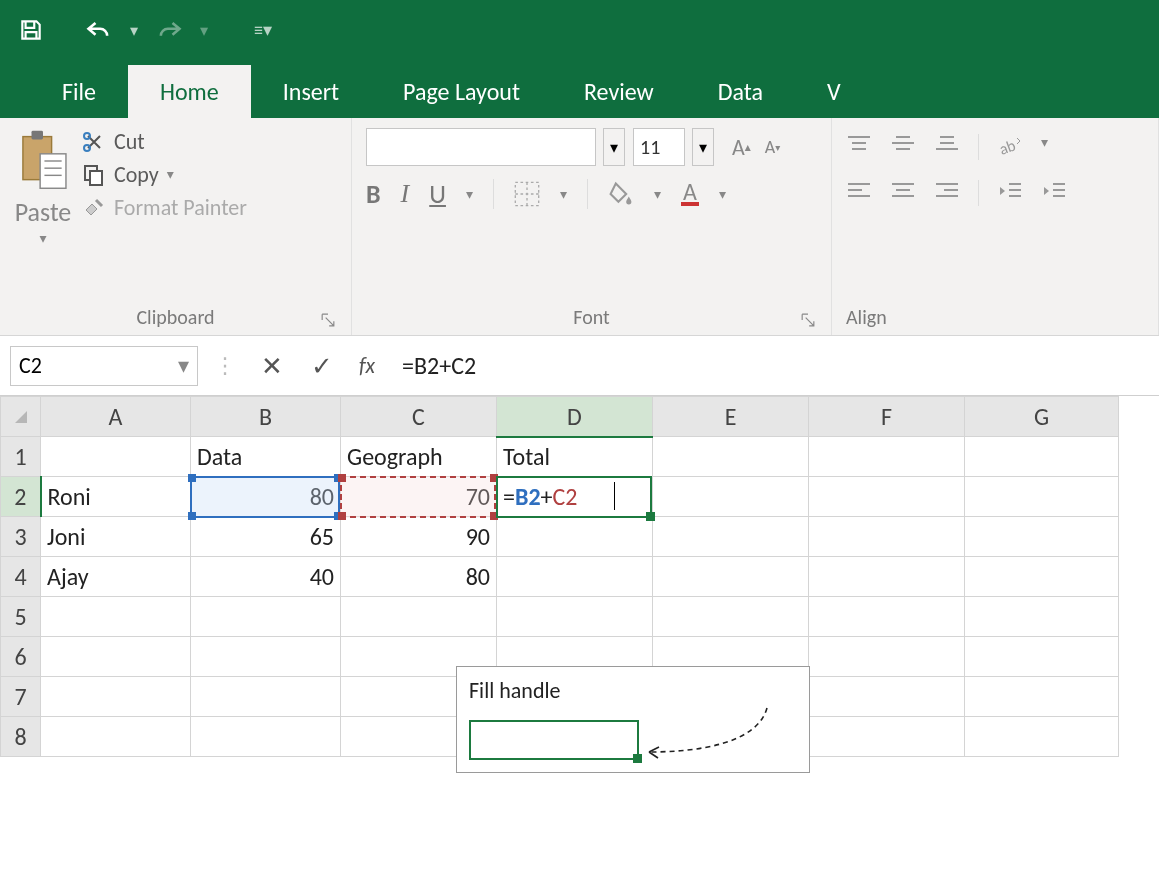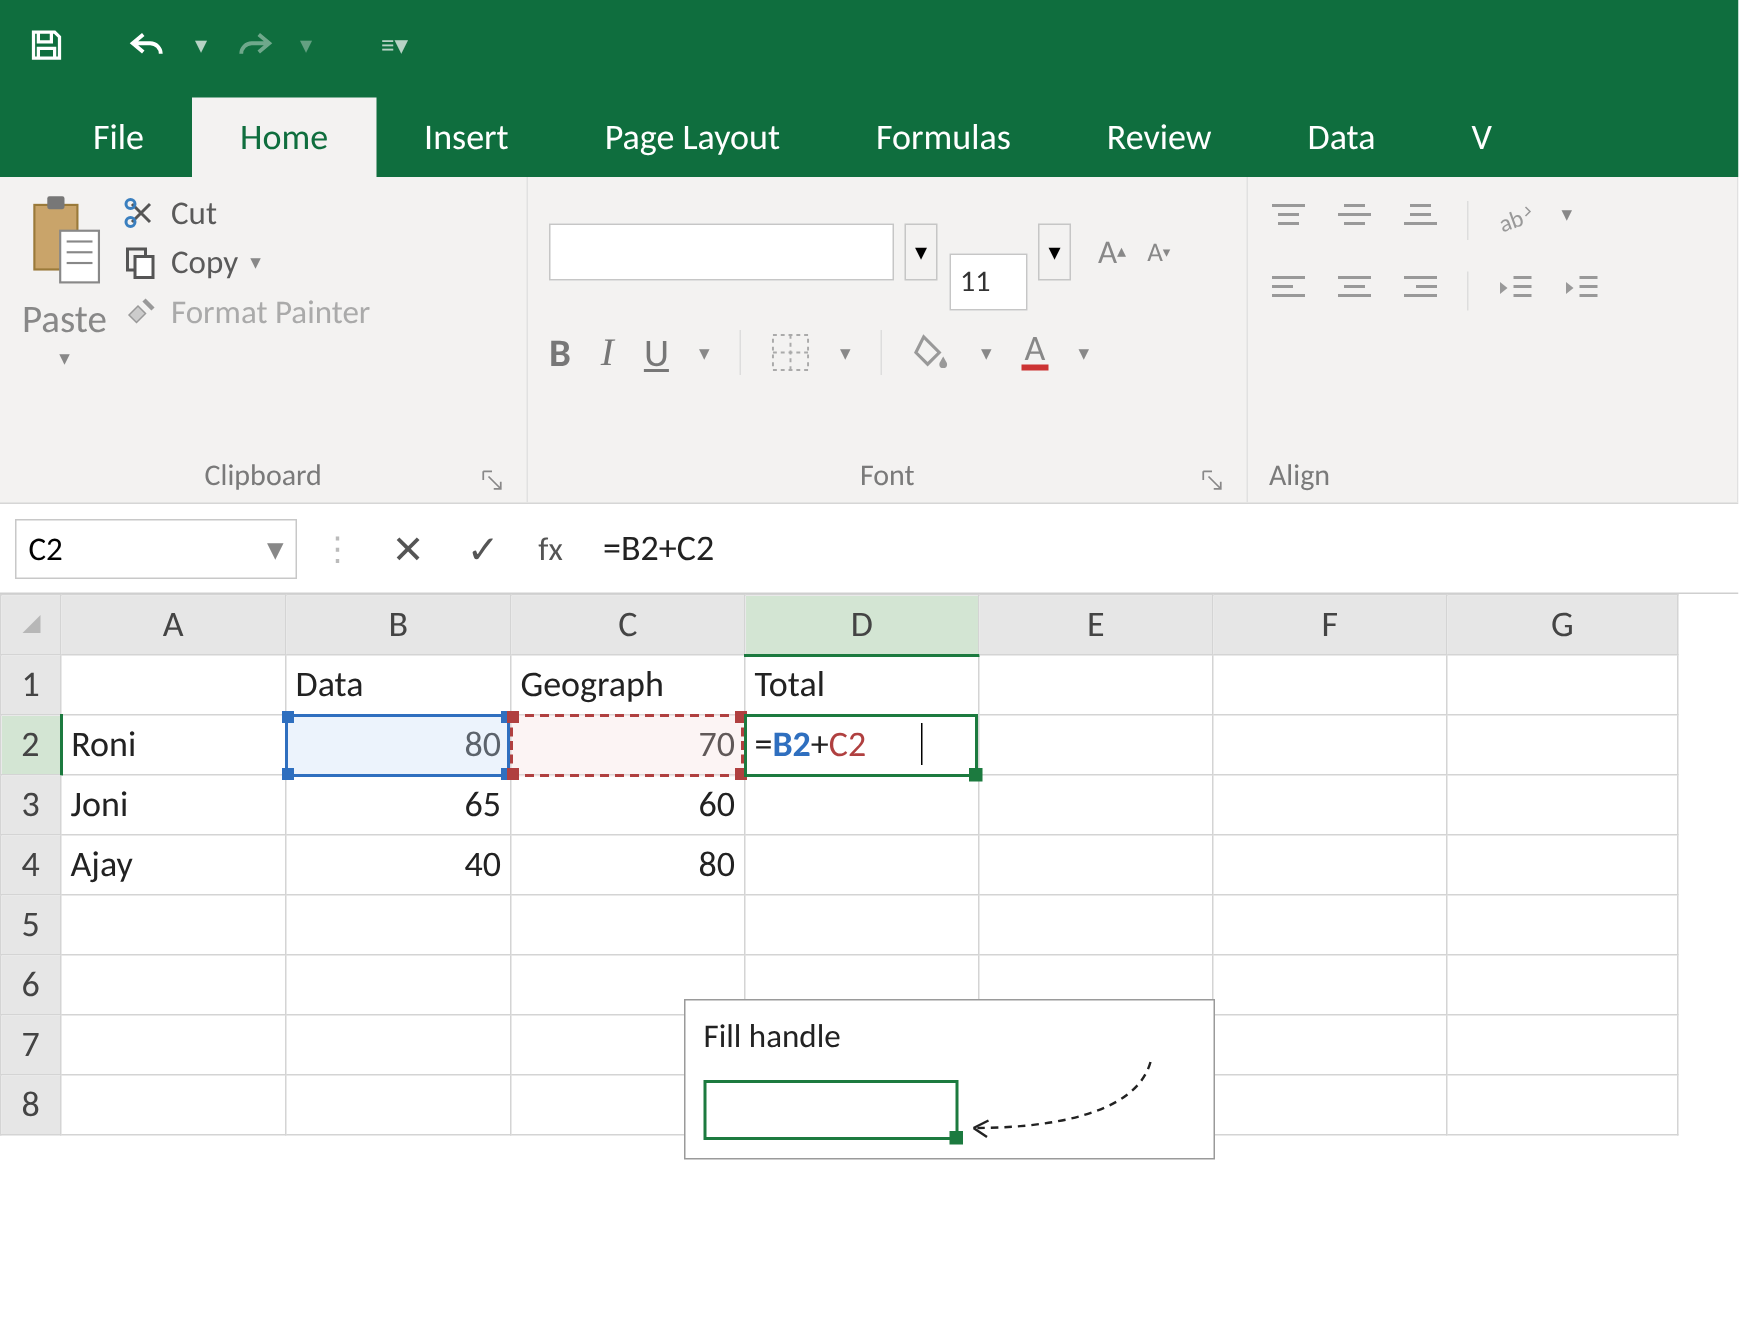--- a/index.html
+++ b/index.html
@@ -23,38 +23,38 @@
   .dlg-launch { position: absolute; right: 0; bottom: 6px; width: 18px; height: 18px; display:flex; align-items:center; justify-content:center; }
 
   .clip-top { display: flex; gap: 10px; align-items: flex-start; color: #888; }
   .paste-block { display: flex; flex-direction: column; align-items: center; gap: 2px; color: #888; }
   .paste-block .lbl { font-size: 26px; }
   .clip-right { display: flex; flex-direction: column; gap: 6px; font-size: 22px; color: #5a5a5a; }
   .clip-right .row { display: flex; align-items: center; gap: 8px; cursor: pointer; }
 
   .font-top { display: flex; gap: 8px; align-items: center; margin-bottom: 12px; }
   .font-name { width: 230px; height: 38px; background: #fff; border: 1px solid #c6c6c6; font-size: 20px; padding: 2px 8px; color: #333; }
-  .font-size { width: 52px; height: 38px; background: #fff; border: 1px solid #c6c6c6; font-size: 20px; padding: 2px 6px; color: #333; margin-top: 41px; }
+  .font-size { width: 52px; height: 38px; background: #fff; border: 1px solid #c6c6c6; font-size: 20px; padding: 2px 6px; color: #333; }
   .dd-btn { width: 22px; height: 38px; border:1px solid #c6c6c6; background:#f3f2f1; display:flex; align-items:center; justify-content:center; margin-left:-1px; }
   .biu { display: flex; gap: 20px; align-items: center; color: #777; font-size: 26px; }
   .biu .b { font-weight: bold; }
   .biu .i { font-style: italic; font-family: serif;}
   .biu .u { text-decoration: underline; }
   .ico { color:#888; display:inline-flex; align-items:center; }
 
   .align-grid { display:flex; flex-direction:column; gap:18px; color:#999; padding-top:6px; }
   .align-row { display:flex; gap:18px; }
 
   
   .fbar { height: 60px; border-bottom: 1px solid #cfcfcf; display: flex; align-items: center; padding: 0 10px; gap: 10px; background:#fff; }
   .namebox { width: 188px; height: 40px; border: 1px solid #c8c8c8; display:flex; align-items:center; padding:0 8px; font-size: 22px; background:#fff; }
   .namebox .dd { margin-left:auto; color:#888; }
   .fbar-sep { color:#bbb; font-size:22px; margin:0 6px; }
   .fbar-btn { width: 40px; height:40px; display:flex; align-items:center; justify-content:center; color:#555; font-size:26px; cursor:pointer; }
-  .fx-label { font-size:22px; color:#555; margin-right:10px;}
+  .fx-label { font-style: italic; font-size:22px; color:#555; margin-right:10px;}
   .formula-input { flex:1; font-size:24px; color:#222; border:none; outline:none; }
 
   
   .sheet { position: relative; font-size: 24px; color:#222; }
   table.grid { border-collapse: collapse; table-layout: fixed; }
   table.grid th, table.grid td { border: 1px solid #d4d4d4; height: 40px; padding: 0 6px; overflow: hidden; white-space: nowrap; }
   table.grid th { background: #e6e6e6; font-weight: normal; text-align: center; color:#444; }
   .rowhdr { width: 40px; text-align:center; background:#e6e6e6; color:#444; }
   .colA { width: 150px; }
   .colB { width: 150px; }
@@ -108,21 +108,20 @@
   <span class="qat-sep" style="opacity:.35">▾</span>
   <div style="width:18px"></div>
   <span class="qat-sep" style="font-size:18px;">≡▾</span>
 </div>
 
 <div class="ribbon-tabs">
   <div class="tab">File</div>
   <div class="tab active">Home</div>
   <div class="tab">Insert</div>
   <div class="tab">Page Layout</div>
-  <div class="tab">Formulas</div>
   <div class="tab">Review</div>
   <div class="tab">Data</div>
   <div class="tab" style="padding-right:0">V</div>
 </div>
 
 <div class="ribbon">
 
   <div class="group" style="width:352px">
     <div class="clip-top">
       <div class="paste-block">
@@ -345,21 +344,21 @@
       <td class="num">70</td>
       <td class="txt formula-cell"><span>=</span><span class="ref1">B2</span><span>+</span><span class="ref2">C2</span></td>
       <td></td>
       <td></td>
       <td></td>
     </tr>
     <tr>
       <th class="rowhdr">3</th>
       <td class="txt">Joni</td>
       <td class="num">65</td>
-      <td class="num">60</td>
+      <td class="num">90</td>
       <td></td>
       <td></td>
       <td></td>
       <td></td>
     </tr>
     <tr>
       <th class="rowhdr">4</th>
       <td class="txt">Ajay</td>
       <td class="num">40</td>
       <td class="num">80</td>

